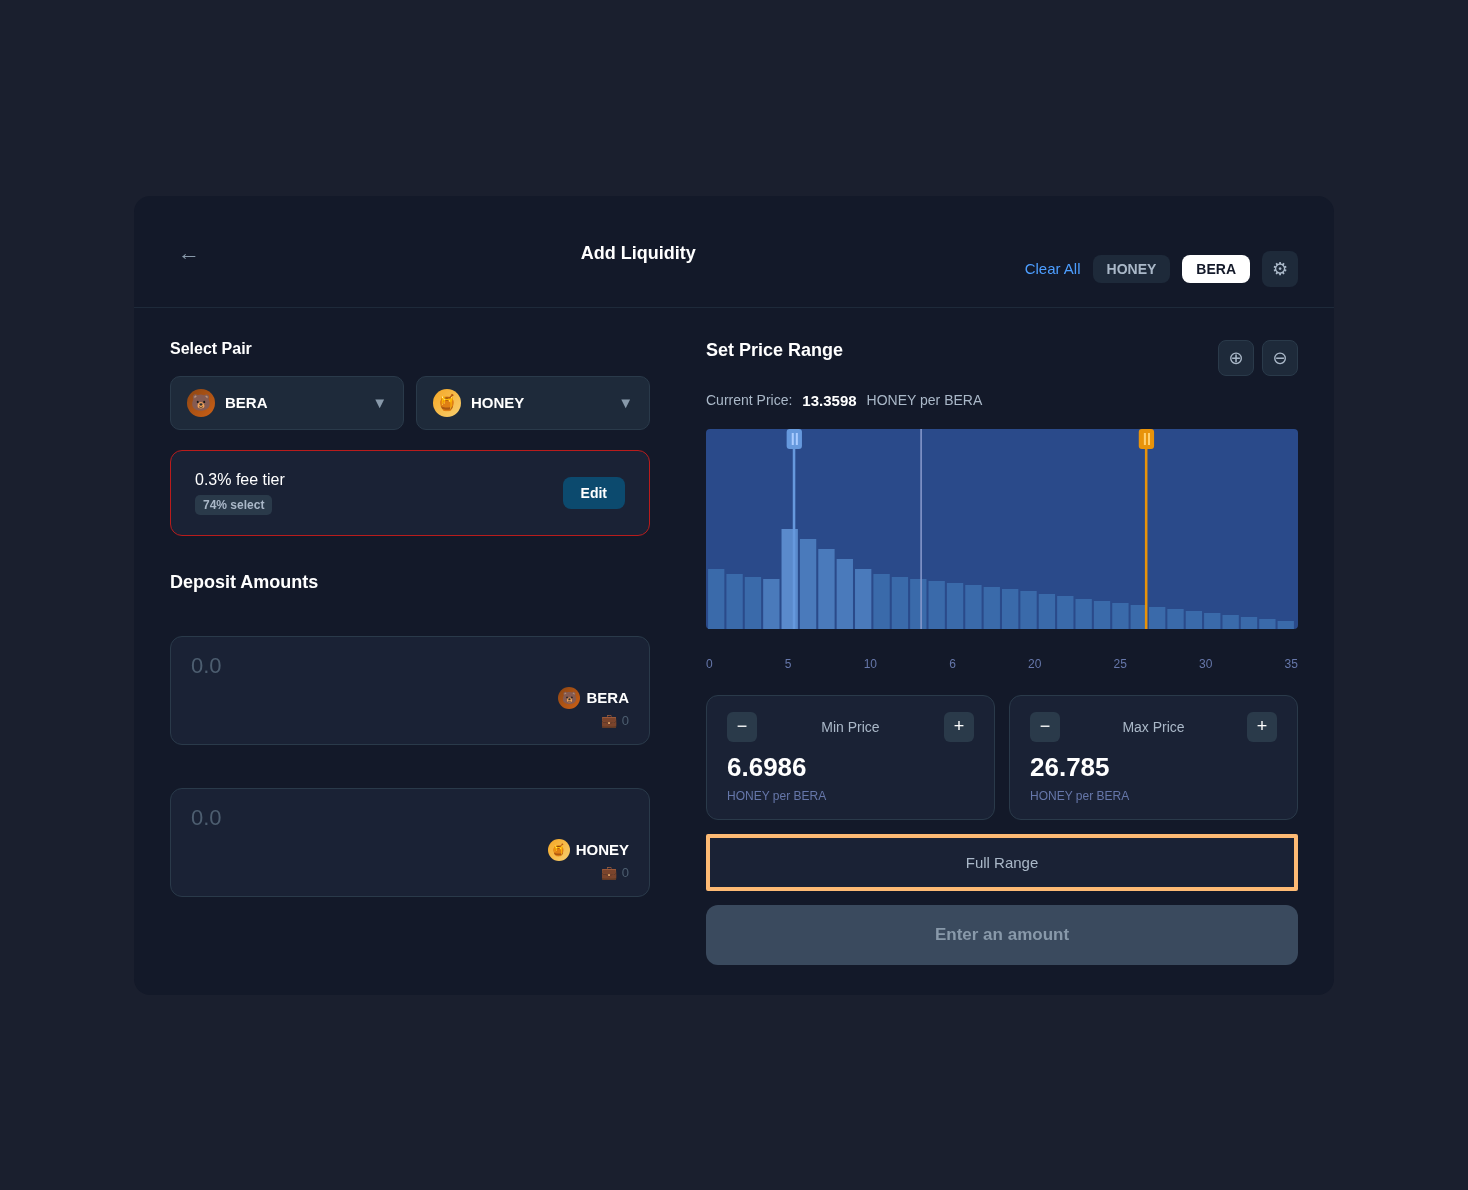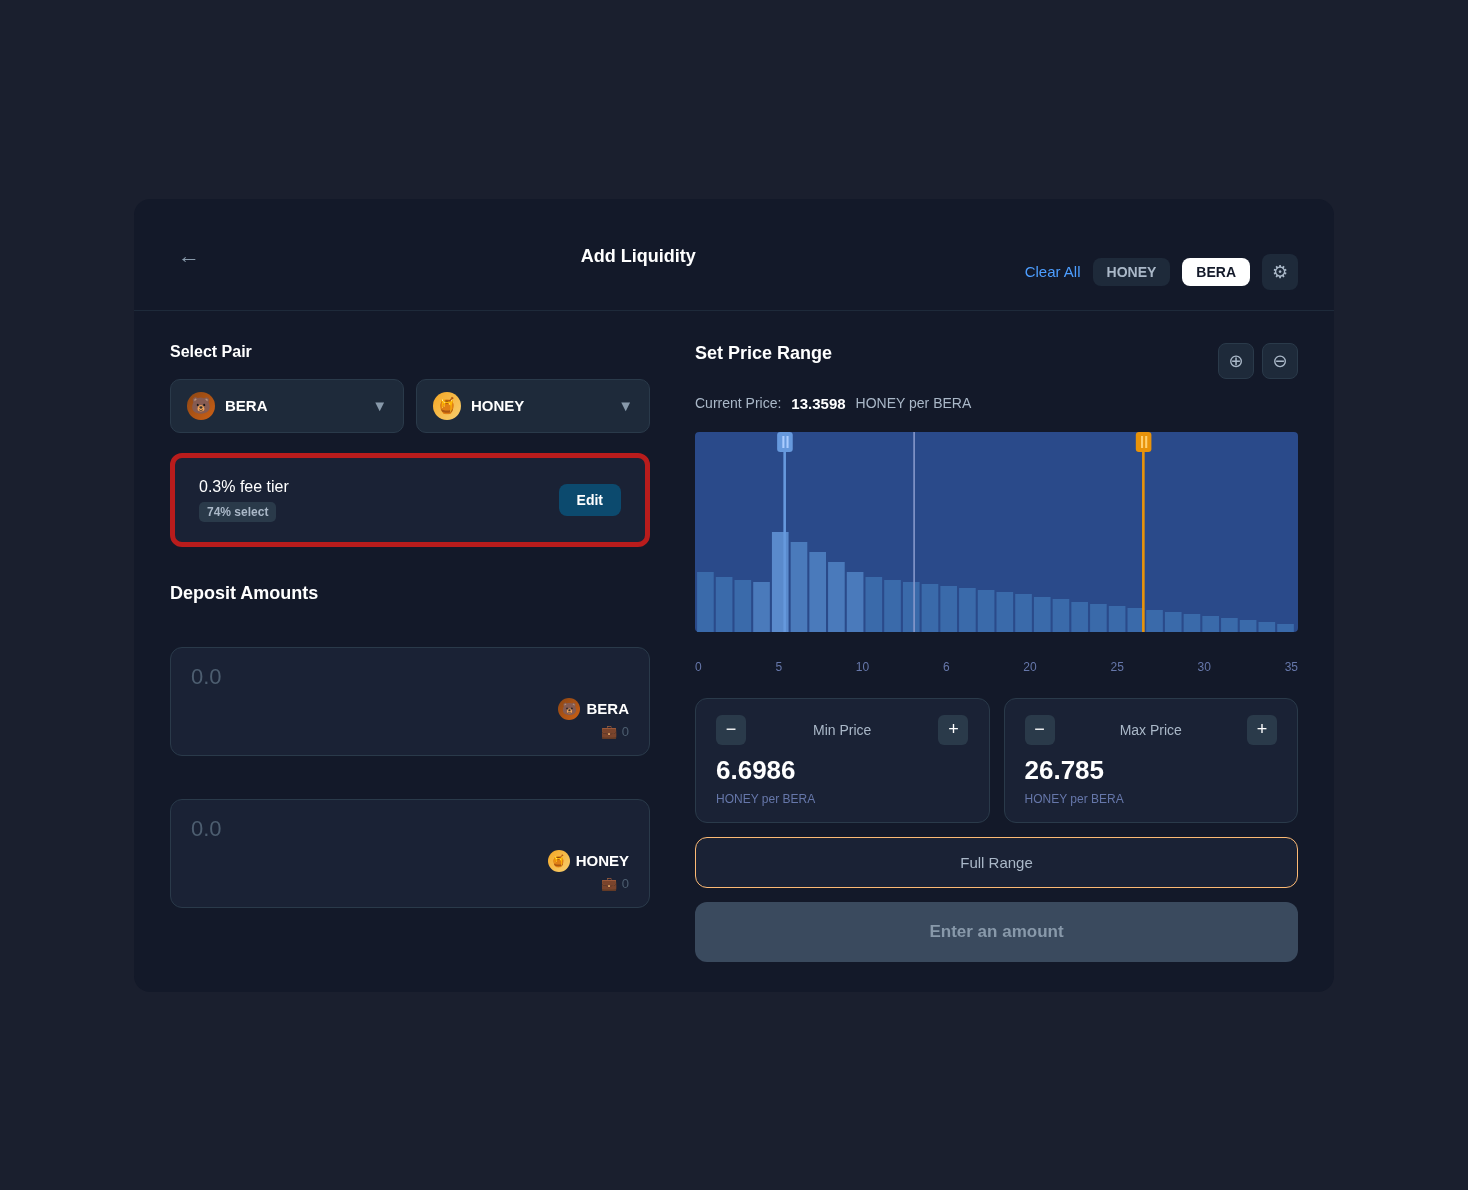--- a/index.html
+++ b/index.html
@@ -79,21 +79,21 @@
       display: flex;
       align-items: center;
       justify-content: center;
       cursor: pointer;
       color: #aab8c8;
       font-size: 18px;
     }
     
     .main-content {
       display: flex;
-      gap: 5px;
+      gap: 16px;
       padding: 32px 36px 0 36px;
     }
     
     .left-panel {
       flex: 0 0 520px;
       padding-right: 40px;
     }
     .section-title {
       font-size: 16px;
       font-weight: 600;
@@ -133,21 +133,21 @@
       font-size: 16px;
     }
     .bera-icon {
       background: linear-gradient(135deg, #8B4513, #cd6116);
     }
     .honey-icon {
       background: linear-gradient(135deg, #f5a623, #f8d070);
     }
     .fee-tier-box {
       background: #1a2235;
-      border: 5px solid #b91c1c;
+      border: 1px solid #b91c1c;
       border-radius: 12px;
       padding: 20px 24px;
       display: flex;
       align-items: center;
       justify-content: space-between;
       margin-bottom: 36px;
     }
     .fee-tier-info .fee-label {
       font-size: 16px;
       font-weight: 500;
@@ -323,22 +323,22 @@
       color: #ffffff;
       margin-bottom: 6px;
     }
     .price-unit {
       color: #6677aa;
       font-size: 12px;
     }
     .full-range-btn {
       width: 100%;
       background: #1a2235;
-      border: 1px solid #fdba74;
-      border-radius: 12px;
+      border: 4px solid #fdba74;
+      border-radius: 2px;
       padding: 16px;
       color: #aab8c8;
       font-size: 15px;
       font-weight: 500;
       cursor: pointer;
       margin-bottom: 14px;
     }
     .enter-amount-btn {
       width: 100%;
       background: #3a4a5e;

